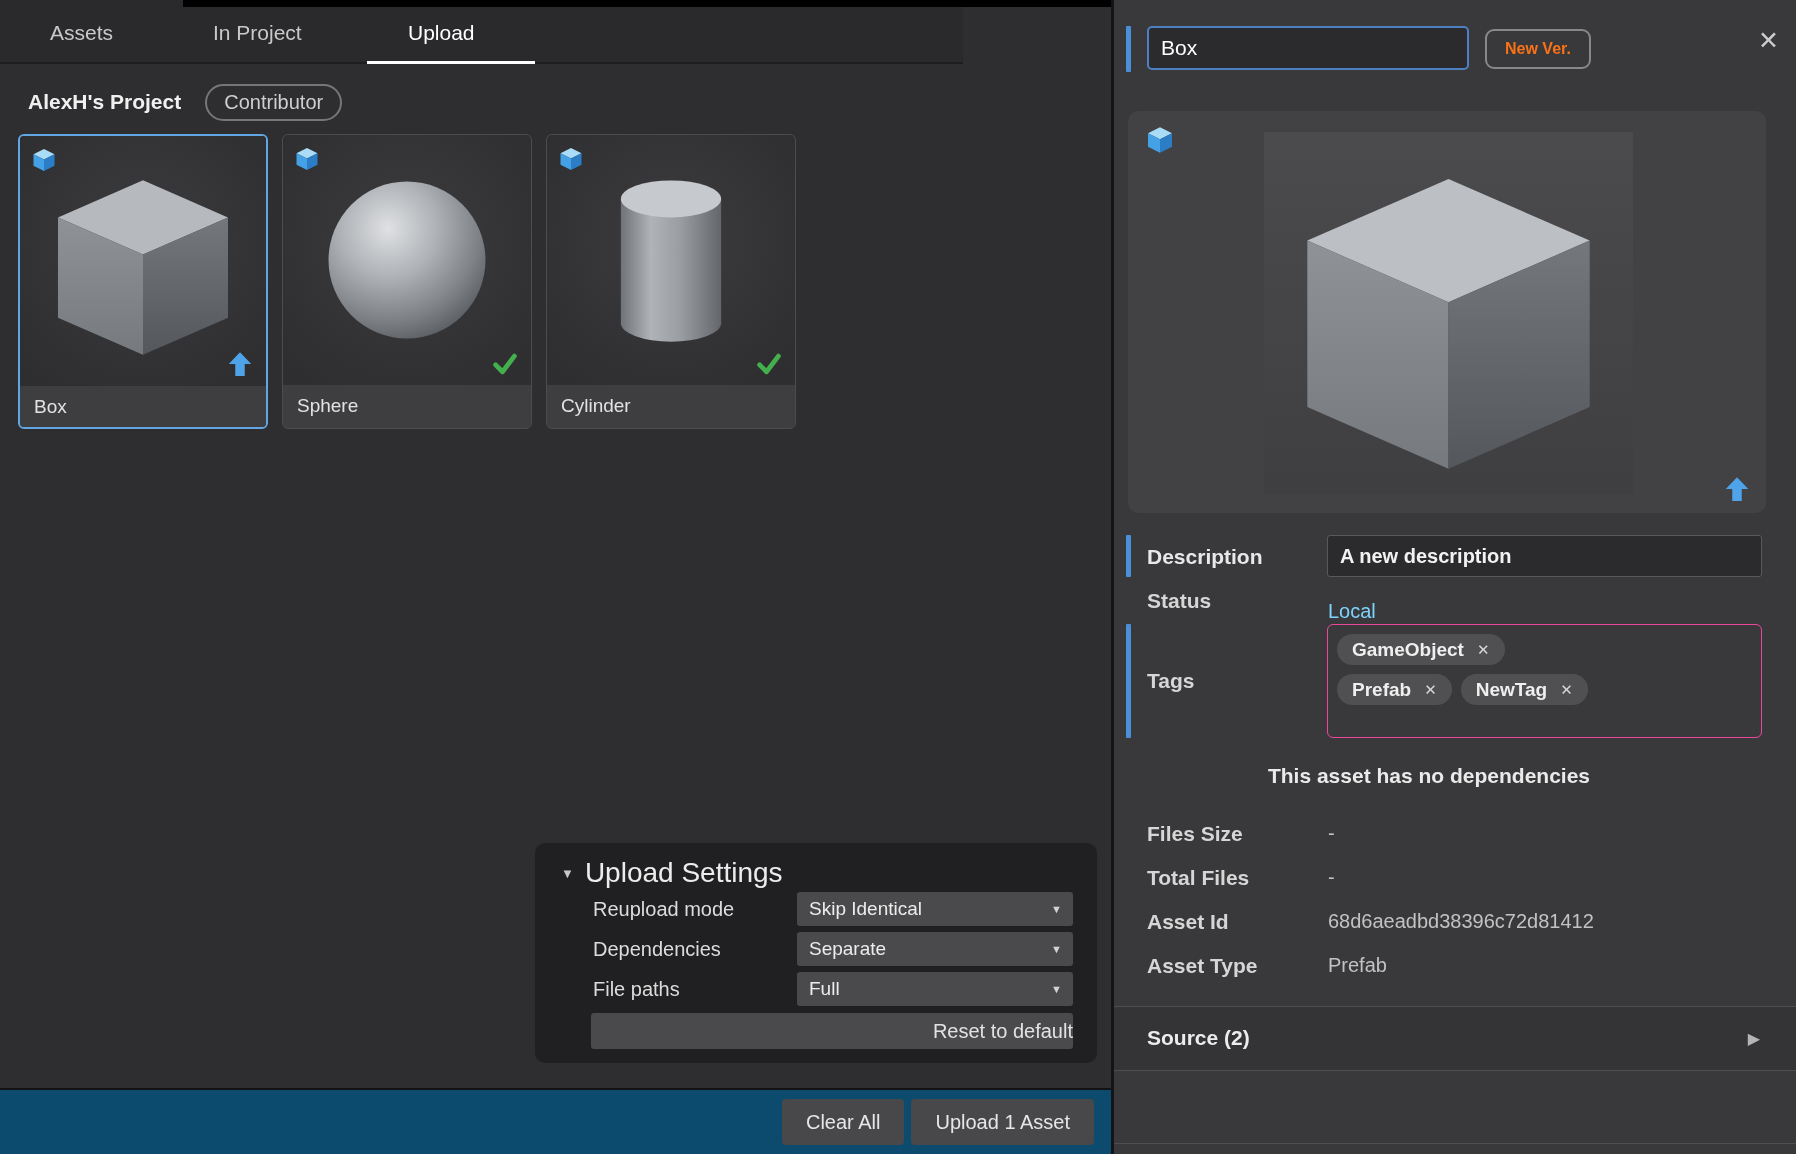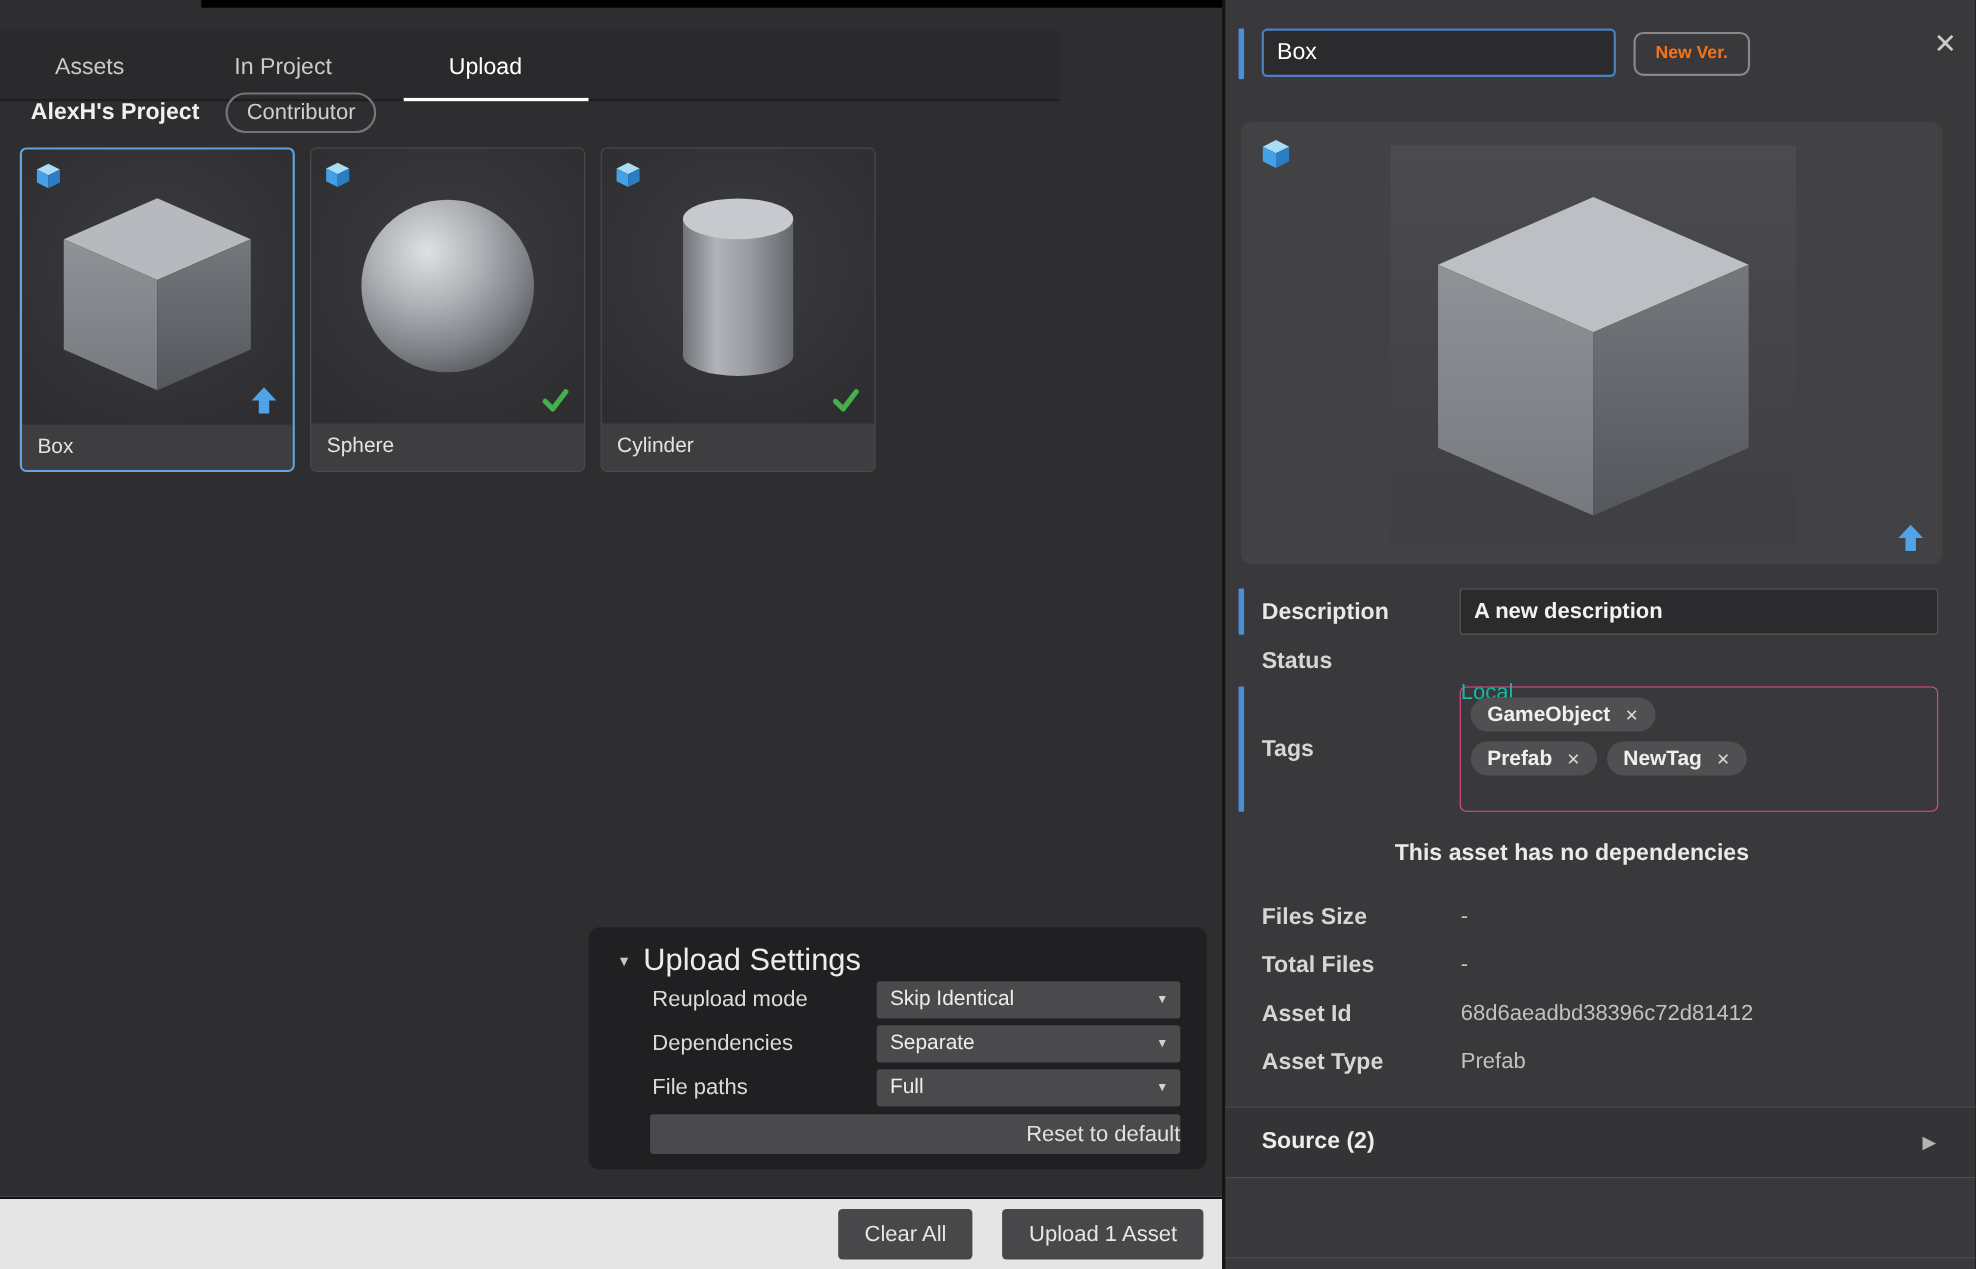--- a/index.html
+++ b/index.html
@@ -7,21 +7,21 @@
        background:#2e2e30;font-family:"Liberation Sans",sans-serif;
        -webkit-font-smoothing:antialiased;color:#ddd;}
 
   
   .left-pane{position:absolute;left:0;top:0;width:1111px;height:1154px;background:#2e2e30;}
   .divider-v{position:absolute;left:1111px;top:0;width:3px;height:1154px;background:#141416;}
 
   .top-strip{position:absolute;left:183px;top:0;width:928px;height:7px;background:#000;}
 
   .tabbar{position:absolute;left:0;top:0;width:963px;height:64px;background:#2a2a2c;
-          border-bottom:2px solid #1e1e20;box-sizing:border-box;margin-top:28px;}
+          border-bottom:2px solid #1e1e20;box-sizing:border-box;}
   .tab{position:absolute;top:0;height:62px;line-height:66px;font-size:21px;color:#c9c9c9;cursor:pointer;}
   .tab-assets{left:50px;}
   .tab-inproject{left:213px;}
   .tab-upload{left:408px;color:#ffffff;}
   .tab-underline{position:absolute;left:367px;top:61px;width:168px;height:3px;background:#ffffff;}
 
   .project-row{position:absolute;left:28px;top:82px;height:40px;display:flex;align-items:center;gap:24px;}
   .project-name{font-size:21px;font-weight:700;color:#f0f0f0;}
   .role-pill{border:2px solid #767678;border-radius:19px;padding:5px 17px;font-size:20px;color:#cfcfcf;}
 
@@ -46,23 +46,23 @@
   .settings-title{font-size:28px;color:#ececec;}
   .settings-row{position:relative;height:40px;}
   .settings-label{position:absolute;left:58px;top:50%;transform:translateY(-50%);font-size:20px;color:#dcdcdc;}
   .dropdown{position:absolute;right:24px;top:3px;width:276px;height:34px;background:#4a4a4c;border-radius:3px;
             display:flex;align-items:center;padding-left:12px;box-sizing:border-box;font-size:19px;color:#ececec;cursor:pointer;}
   .dd-caret{position:absolute;right:11px;top:50%;transform:translateY(-50%);font-size:11px;color:#d2d2d2;}
   .reset-btn{position:absolute;left:56px;right:24px;bottom:14px;height:36px;background:#4a4a4c;border-radius:3px;
              text-align:right;line-height:36px;font-size:20px;color:#e2e2e2;cursor:pointer;}
 
   
-  .bottom-bar{position:absolute;left:0;top:1088px;width:1111px;height:66px;background:#e5e5e5;
+  .bottom-bar{position:absolute;left:0;top:1088px;width:1111px;height:66px;background:#0c4a6e;
               border-top:2px solid #131315;box-sizing:border-box;display:flex;align-items:center;
-              justify-content:flex-end;gap:27px;padding-right:17px;}
+              justify-content:flex-end;gap:7px;padding-right:17px;}
   .bar-btn{height:46px;background:#48484a;border-radius:4px;color:#e6e6e6;font-size:20px;
            display:flex;align-items:center;padding:0 24px;cursor:pointer;}
 
   
   .right-pane{position:absolute;left:1114px;top:0;width:682px;height:1154px;background:#39393b;}
   .accent{position:absolute;left:12px;width:5px;background:#4a90d9;border-radius:1px;}
   .accent-name{top:26px;height:46px;}
   .accent-desc{top:535px;height:42px;}
   .accent-tags{top:624px;height:114px;}
 
@@ -81,21 +81,21 @@
   .preview .prefab-badge{left:16px;top:13px;width:32px;height:32px;}
   .upload-arrow-big{position:absolute;right:14px;bottom:9px;width:30px;height:30px;}
   .upload-arrow-big svg{width:100%;height:100%;}
 
   .desc-label{position:absolute;left:33px;top:545px;font-size:21px;font-weight:700;color:#e8e8e8;}
   .desc-input{position:absolute;left:213px;top:535px;width:435px;height:42px;box-sizing:border-box;
               background:#2b2b2d;border:1px solid #59595b;border-radius:3px;color:#f2f2f2;font-size:20px;
               font-weight:700;padding:0 12px;font-family:inherit;outline:none;}
 
   .status-label{position:absolute;left:33px;top:589px;font-size:21px;font-weight:700;color:#d6d6d6;}
-  .status-value{position:absolute;left:214px;top:618px;font-size:20px;color:#14b8a6;}
+  .status-value{position:absolute;left:214px;top:600px;font-size:20px;color:#7dd3fc;}
 
   .tags-label{position:absolute;left:33px;top:669px;font-size:21px;font-weight:700;color:#d6d6d6;}
   .tags-box{position:absolute;left:213px;top:624px;width:435px;height:114px;border:1px solid #ec4899;
             border-radius:6px;box-sizing:border-box;padding:9px 9px 0 9px;}
   .tag-row{display:flex;gap:9px;margin-bottom:9px;}
   .tag-chip{height:31px;background:#505052;border-radius:16px;display:flex;align-items:center;
             padding:0 15px;gap:13px;font-size:19px;font-weight:700;color:#efefef;}
   .tag-x{font-size:15px;font-weight:400;color:#d8d8d8;cursor:pointer;}
 
   .nodeps{position:absolute;left:0;width:630px;top:764px;text-align:center;font-size:21px;font-weight:700;color:#eaeaea;}

